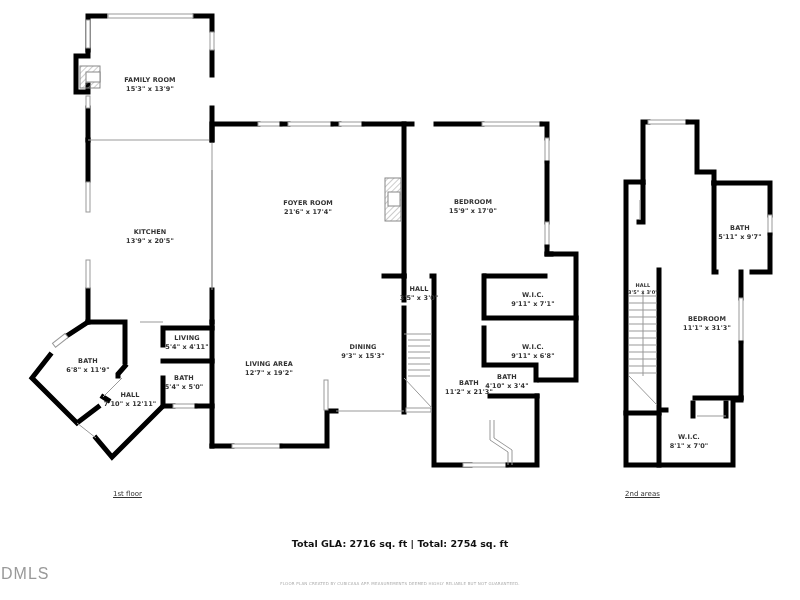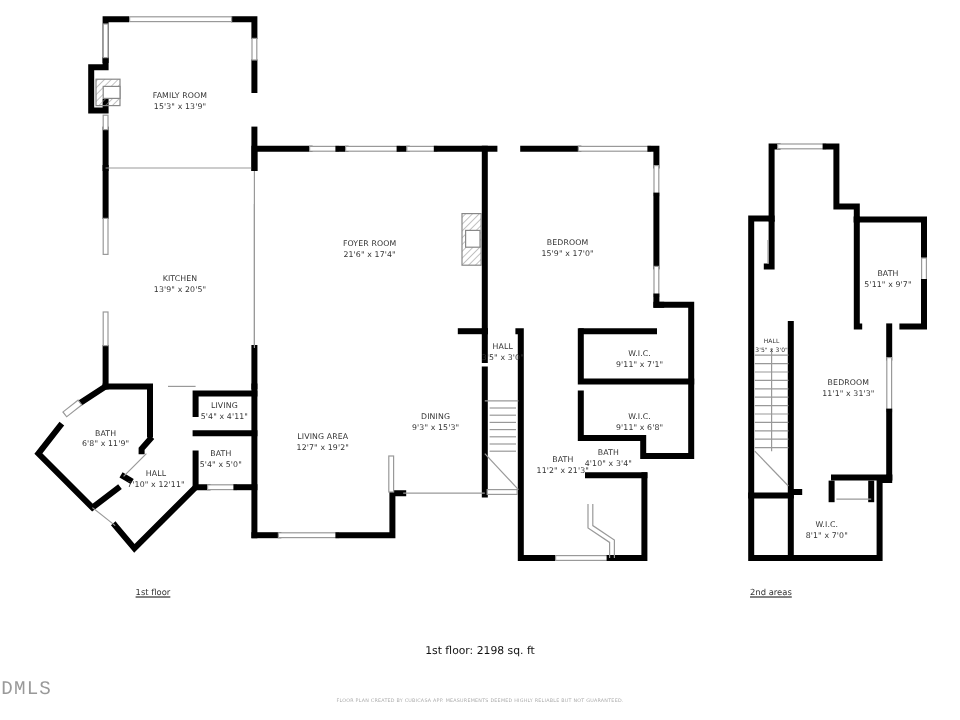--- a/index.html
+++ b/index.html
@@ -2,27 +2,27 @@
 <html><head>
 <meta charset="utf-8">
 <style>
   html, body { margin:0; padding:0; background:#ffffff; }
   body { width:800px; height:600px; position:relative; overflow:hidden; font-family:"DejaVu Sans", sans-serif; }
   #plan { position:absolute; left:0; top:0; width:800px; height:600px; }
   .wall { fill:none; stroke:#000; stroke-width:5; stroke-linecap:square; stroke-linejoin:miter; }
   .thin { fill:none; stroke:#999; stroke-width:1; }
   .win { fill:#fff; stroke:#999; stroke-width:1; }
   .hatch { fill:url(#hatchPat); stroke:#888; stroke-width:1; }
-  .room-label { position:absolute; text-align:center; color:#333; font-size:6.5px; line-height:8.5px; transform:translateX(-50%); white-space:nowrap; letter-spacing:0.1px; }
+  .room-label { position:absolute; text-align:center; color:#333; font-size:6.5px; line-height:8.5px; transform:translateX(-50%); white-space:nowrap; letter-spacing:0.1px;font-weight:bold; }
   .room-label.small { font-size:5px; line-height:6.5px; }
   .floor-label { position:absolute; font-size:7px; color:#333;text-decoration:underline; }
   .totals { position:absolute; left:400px; top:538px; transform:translateX(-50%); text-align:center; color:#111; font-size:9px; line-height:11px; white-space:nowrap; }
   .totals .bold { font-weight:bold; font-size:9.5px; }
   .disclaimer { position:absolute; left:400px; top:581px; transform:translateX(-50%); font-size:4px; color:#aaa; white-space:nowrap; letter-spacing:0.2px; }
-  .logo { position:absolute; left:1px; top:565px; font-size:16px; color:#999; letter-spacing:1px; font-family:Liberation Mono, monospace; }
+  .logo { position:absolute; left:1px; top:565px; font-size:16px; color:#999; letter-spacing:1px; font-family:Liberation Sans, sans-serif; }
 </style>
 </head>
 <body>
 
 <svg id="plan" viewBox="0 0 800 600" xmlns="http://www.w3.org/2000/svg">
   <defs>
     <pattern id="hatchPat" width="4" height="4" patternUnits="userSpaceOnUse" patternTransform="rotate(45)">
       <line x1="0" y1="0" x2="0" y2="4" stroke="#999" stroke-width="1"></line>
     </pattern>
   </defs>
@@ -249,16 +249,16 @@
   </div>
 <div class="room-label" style="left:689px;top:433px">
     <div>W.I.C.</div>
     <div>8'1" x 7'0"</div>
   </div>
 
 <div class="floor-label" style="left:113px;top:490px">1st floor</div>
 <div class="floor-label" style="left:625px;top:490px">2nd areas</div>
 
 <div class="totals">
-  <div>1st floor: 2198 sq. ft</div>
+  <div class="bold">Total GLA: 2716 sq. ft | Total: 2754 sq. ft</div>
 </div>
 <div class="disclaimer">FLOOR PLAN CREATED BY CUBICASA APP. MEASUREMENTS DEEMED HIGHLY RELIABLE BUT NOT GUARANTEED.</div>
 <div class="logo">DMLS</div>
 
 </body></html>

